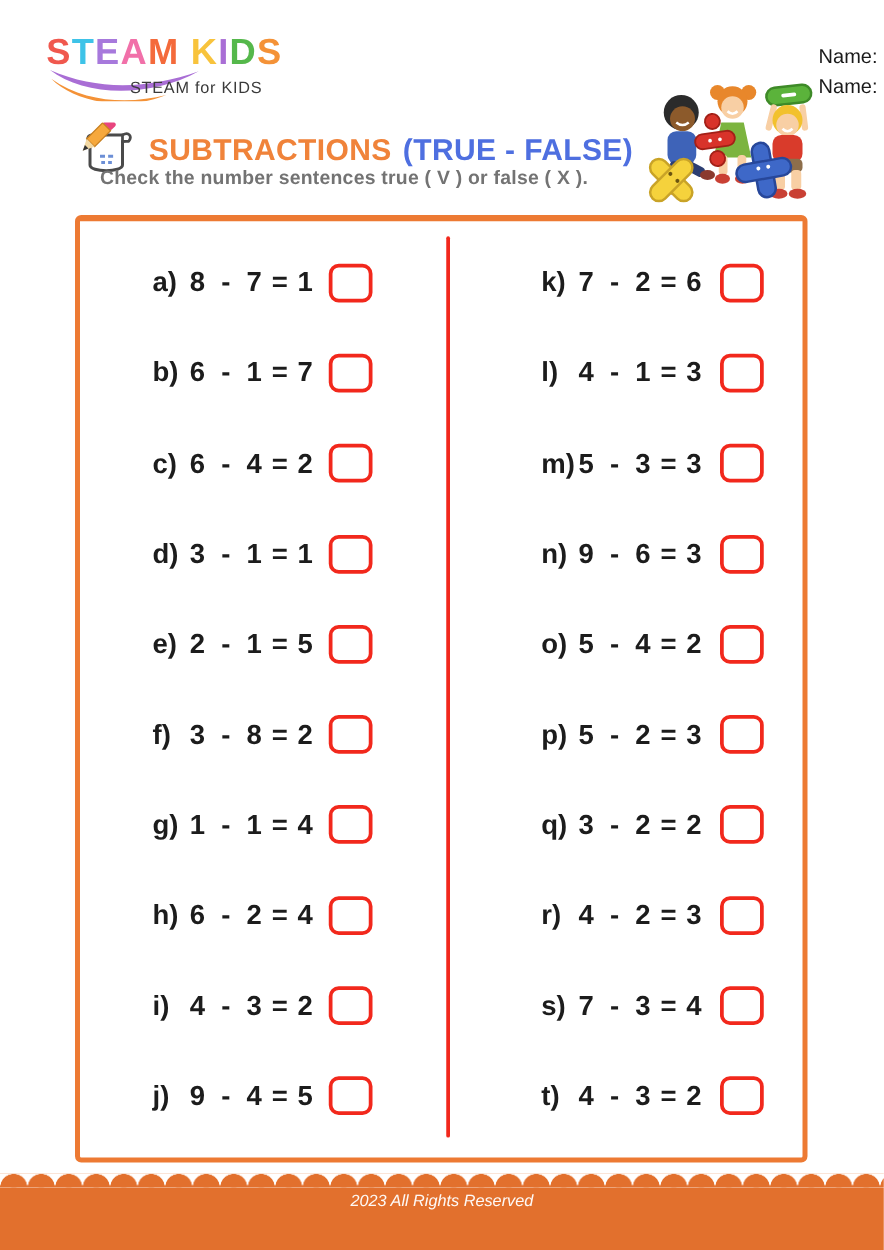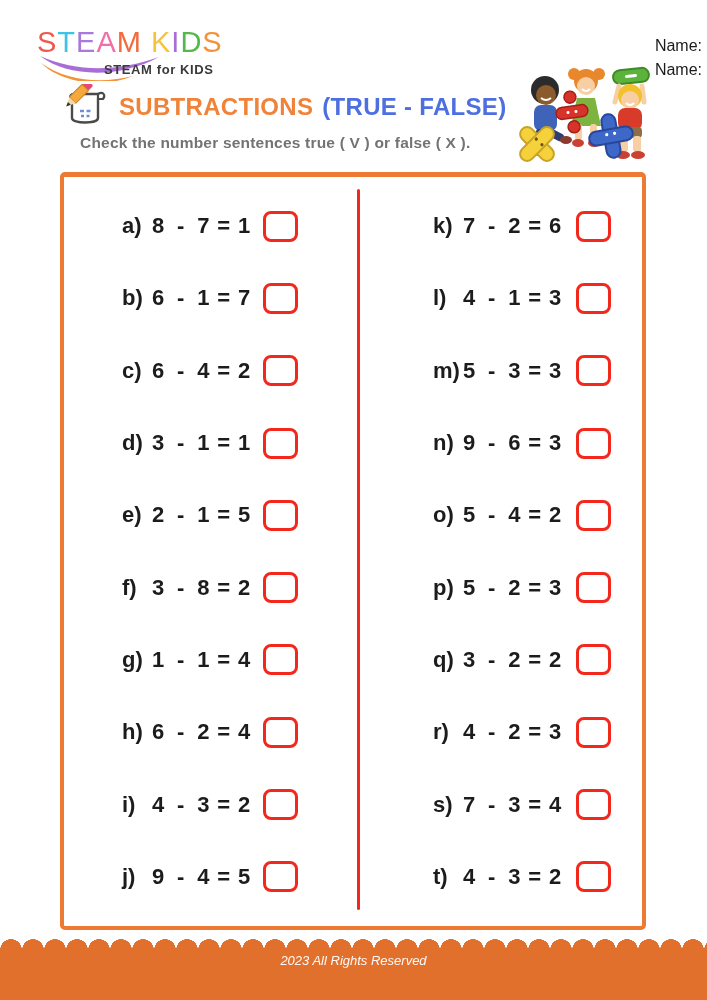--- a/index.html
+++ b/index.html
@@ -7,36 +7,36 @@
   body {
     font-family:"Liberation Sans", sans-serif;
     background:#ffffff;
     position:relative;
     overflow:hidden;
   }
   .page { position:absolute; inset:0; }
 
   
   .logo { position:absolute; left:37px; top:26px; width:215px; height:60px; }
-  .logo-wordmark { font-size:29px; font-weight:normal; letter-spacing:1px; white-space:nowrap; }
+  .logo-wordmark { font-size:29px; font-weight:bold; letter-spacing:1px; white-space:nowrap; }
   .logo-swoosh { position:absolute; left:0; top:27px; }
-  .logo-tagline { position:absolute; left:67px; top:36px; font-size:13px; font-weight:bold;
+  .logo-tagline { position:absolute; left:67px; top:36px; font-size:13px; font-weight:normal;
                   color:#3a3a3a; letter-spacing:0.6px; white-space:nowrap; }
 
   
   .fields { position:absolute; left:252px; top:37px; width:450px;
             display:flex; align-items:flex-end; font-size:16px; color:#1b1b1b;flex-direction:column; }
   .field-label { flex:none; padding-bottom:1px; }
   .dotted-line { border-bottom:2px dotted #4c4c4c; height:15px; margin:0 5px 3px 5px; }
   .name-line { flex:2.15; }
   .date-line { flex:1; margin-right:0; }
   .date-label { margin-left:8px; }
 
   
-  .title-row { position:absolute; left:62px; top:84px; display:flex; align-items:center;text-align:right; }
+  .title-row { position:absolute; left:62px; top:98px; display:flex; align-items:center;text-align:right; }
   .title-text { font-size:24px; font-weight:bold; margin-left:9px; letter-spacing:0.3px; white-space:nowrap; }
   .title-main { color:#F0833A; }
   .title-suffix { color:#4E6FE0; margin-left:9px; }
 
   .instruction { position:absolute; left:80px; top:134px; font-size:15.5px;
                  font-weight:bold; color:#737373; letter-spacing:0.2px; }
 
   .mascot { position:absolute; left:511px; top:64px; }
 
   

